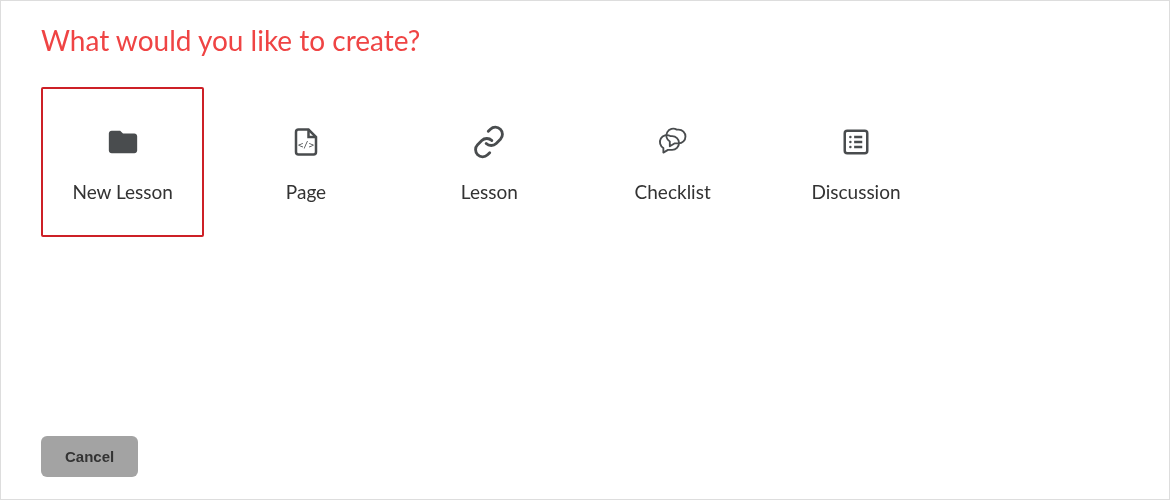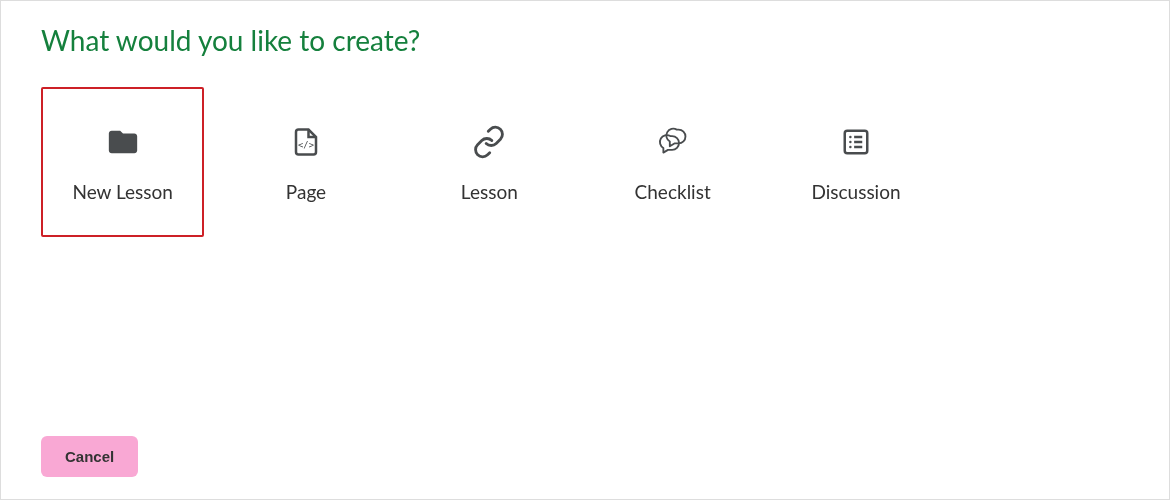--- a/index.html
+++ b/index.html
@@ -15,21 +15,21 @@
       border: 1px solid #ddd;
     }
     .dialog {
       padding: 22px 40px 20px 40px;
       height: 100%;
       position: relative;
     }
     .dialog-title {
       font-size: 28px;
       font-weight: 400;
-      color: #15803d;
+      color: #ef4444;
       margin-bottom: 30px;
     }
     .options-grid {
       display: grid;
       grid-template-columns: repeat(6, 1fr);
       gap: 20px 20px;
       max-width: 1080px;
     }
     .option-card {
       display: flex;
@@ -58,21 +58,21 @@
       font-size: 19px;
       color: #333;
       font-weight: 400;
     }
     .dialog-footer {
       position: absolute;
       bottom: 22px;
       left: 40px;
     }
     .cancel-button {
-      background: #f9a8d4;
+      background: #a3a3a3;
       border: none;
       border-radius: 6px;
       padding: 12px 24px;
       font-size: 15px;
       font-weight: 600;
       color: #333;
       cursor: pointer;
     }
   </style>
 </head>

